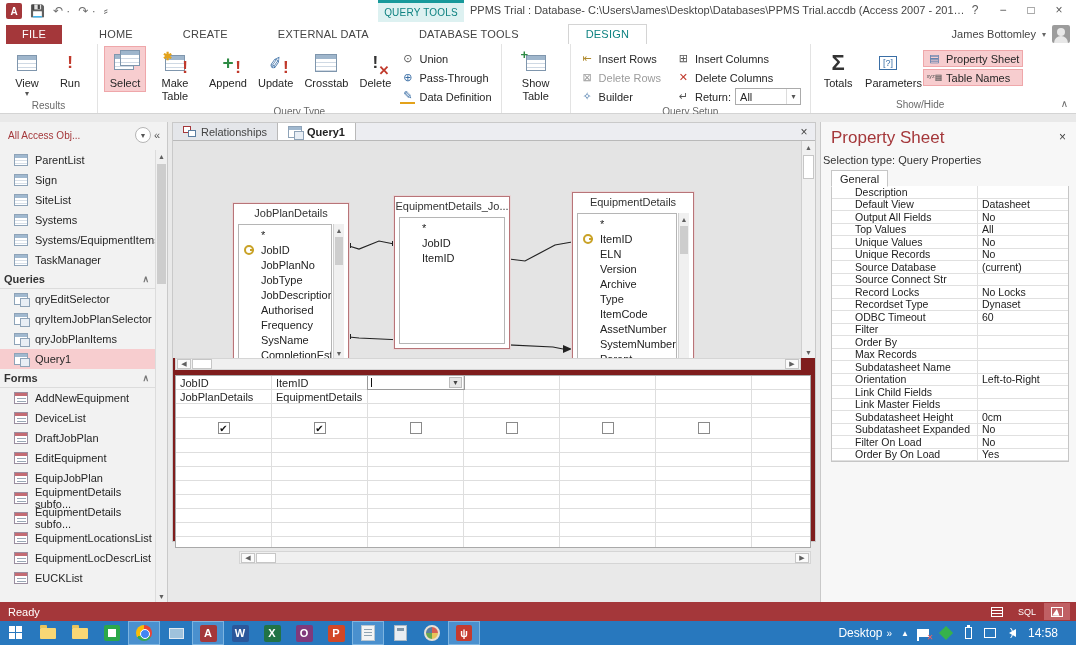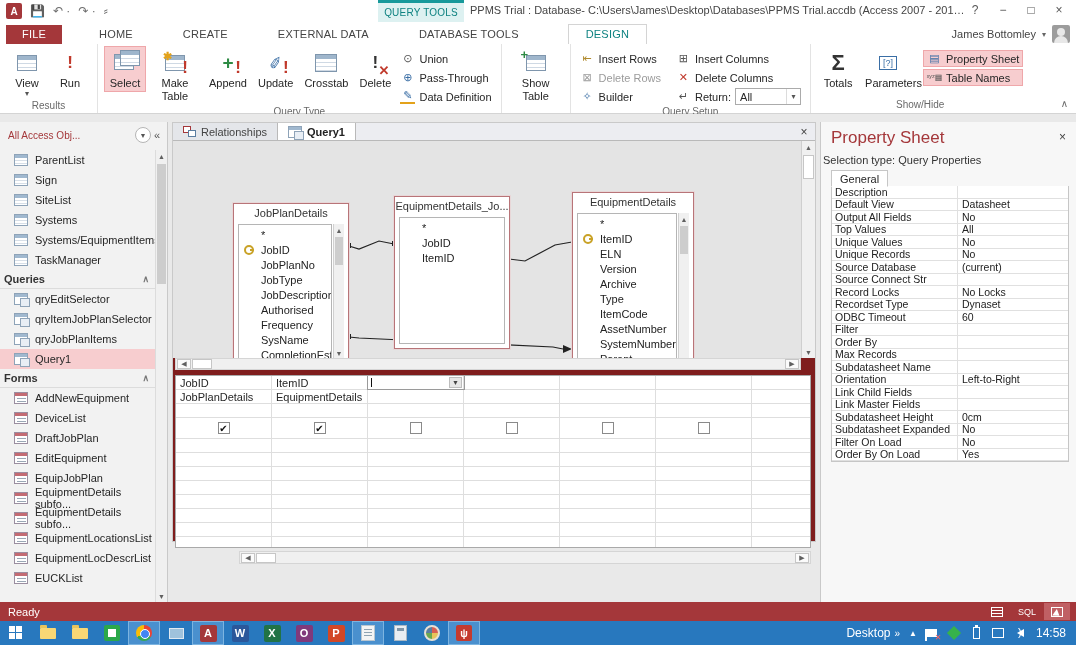--- a/index.html
+++ b/index.html
@@ -135,21 +135,21 @@
   .dgrid-hscroll { position:absolute; left:66px; top:428px; width:572px; height:13px; background:#F0F0F0; border:1px solid #d5d5d5; display:flex; align-items:center; }
 
   
   .prop { position:absolute; left:820px; top:8px; width:256px; height:480px; background:#F7F7F7; border-left:1px solid #c9c9c9; }
   .prop-title { position:absolute; left:10px; top:6px; font-size:17px; color:#A4373A; }
   .prop-close { position:absolute; right:10px; top:8px; color:#444; font-size:12px; }
   .prop-seltype { position:absolute; left:2px; top:32px; color:#333; }
   .prop-tab { position:absolute; left:10px; top:48px; height:17px; padding:0 8px; background:#fff; border:1px solid #c6c6c6; border-bottom:1px solid #fff; display:flex; align-items:center; z-index:2; }
   .pgrid { position:absolute; left:10px; top:64px; width:238px; background:#fff; border:1px solid #c6c6c6; border-top:none; }
   .prow { display:flex; height:12.5px; border-bottom:1px solid #e0e0e0; }
-  .plabel { width:126px; flex:none; padding-left:3px; color:#222; display:flex; align-items:center; white-space:nowrap; overflow:hidden; border-right:1px solid #e0e0e0; }
+  .plabel { width:126px; flex:none; padding-left:3px; color:#222; display:flex; align-items:center; white-space:nowrap; overflow:hidden; border-right:1px solid #e0e0e0;margin-left:20px; }
   .pvalue { flex:1; padding-left:4px; color:#222; display:flex; align-items:center; white-space:nowrap; overflow:hidden; }
   .prow { font-size:10.5px; }
 
   
   .statusbar { position:absolute; left:0; top:602px; width:1076px; height:19px; background:#A4373A; color:#fff; display:flex; align-items:center; padding-left:8px; }
   .status-views { position:absolute; right:6px; top:0; height:19px; display:flex; align-items:center; gap:4px; }
   .sv-btn { width:26px; height:17px; display:flex; align-items:center; justify-content:center; color:#fff; font-size:9px; }
   .sv-btn.active { background:#C06064; }
   .sv-grid { width:12px; height:10px; border:1px solid #fff; background:repeating-linear-gradient(to bottom,transparent 0 2px,#fff 2px 3px); }
   .sv-design { width:12px; height:10px; border:1px solid #fff; position:relative; }
@@ -168,21 +168,21 @@
   .officebox { width:17px; height:17px; border-radius:2px; color:#fff; font-weight:bold; font-size:11px; display:flex; align-items:center; justify-content:center; }
   .monitor { width:15px; height:11px; border:1px solid #dfe9f2; background:#9fc2dc; }
   .greenapp { width:16px; height:16px; background:#2BA84A; border-radius:2px; display:flex; align-items:center; justify-content:center; }
   .greenapp div { width:8px; height:8px; background:#fff; }
   .noteapp { width:14px; height:16px; background:#f4f4f4; border:1px solid #b9c6d0; }
   .noteapp div { margin:3px 2px 0; height:1px; background:#8fa3b2; box-shadow:0 3px 0 #8fa3b2, 0 6px 0 #8fa3b2; }
   .calcapp { width:13px; height:16px; background:#e8edf2; border:1px solid #aab8c4; }
   .calcapp div { margin:2px; height:3px; background:#7e95a8; }
   .paintapp { width:16px; height:16px; border-radius:50%; background:conic-gradient(#d95f52 0 25%, #e8c35c 25% 50%, #6aa84f 50% 75%, #5b7da0 75% 100%); border:2px solid #e8e0d4; }
   .redapp { width:16px; height:16px; background:#C43A2F; border-radius:2px; display:flex; align-items:center; justify-content:center; color:#fff; font-weight:bold; font-size:10px; }
-  .tb-right { margin-left:auto; display:flex; align-items:center; gap:9px; padding-right:10px; color:#fff; }
+  .tb-right { margin-left:auto; display:flex; align-items:center; gap:9px; padding-right:18px; color:#fff; }
   .tb-desktop { display:flex; align-items:center; gap:4px; font-size:12px; }
   .tray-up { font-size:8px; }
   .tray-ico { width:13px; height:13px; position:relative; display:flex; align-items:center; justify-content:center; font-size:10px; color:#fff; }
   .flagico { width:10px; height:8px; background:#fff; position:relative; }
   .flagico::before { content:""; position:absolute; left:-2px; top:0; width:2px; height:12px; background:#fff; }
   .flagico::after { content:"✕"; position:absolute; right:-4px; bottom:-5px; color:#ff5c5c; font-size:8px; }
   .gem { width:10px; height:10px; background:#36B24A; transform:rotate(45deg); }
   .battico { width:7px; height:12px; border:1px solid #fff; position:relative; }
   .battico::before { content:""; position:absolute; left:1px; top:-3px; width:3px; height:2px; background:#fff; }
   .netico { width:12px; height:10px; border:1px solid #fff; }

